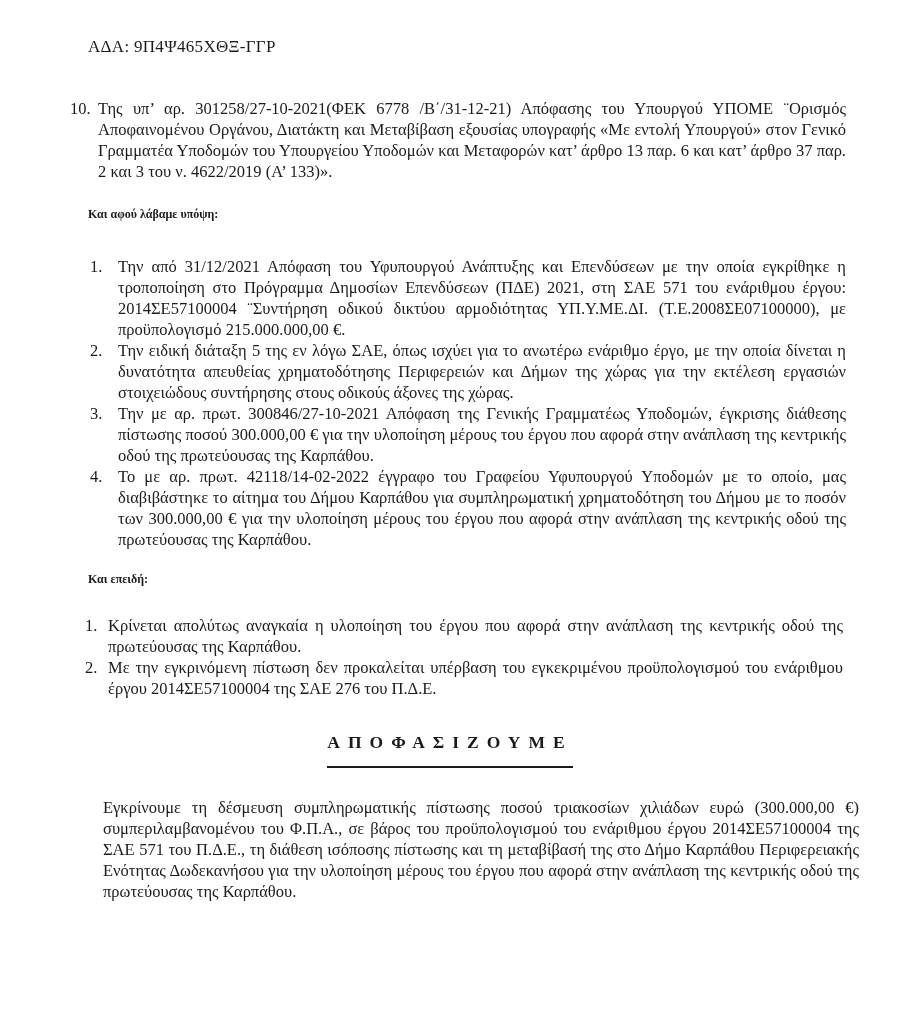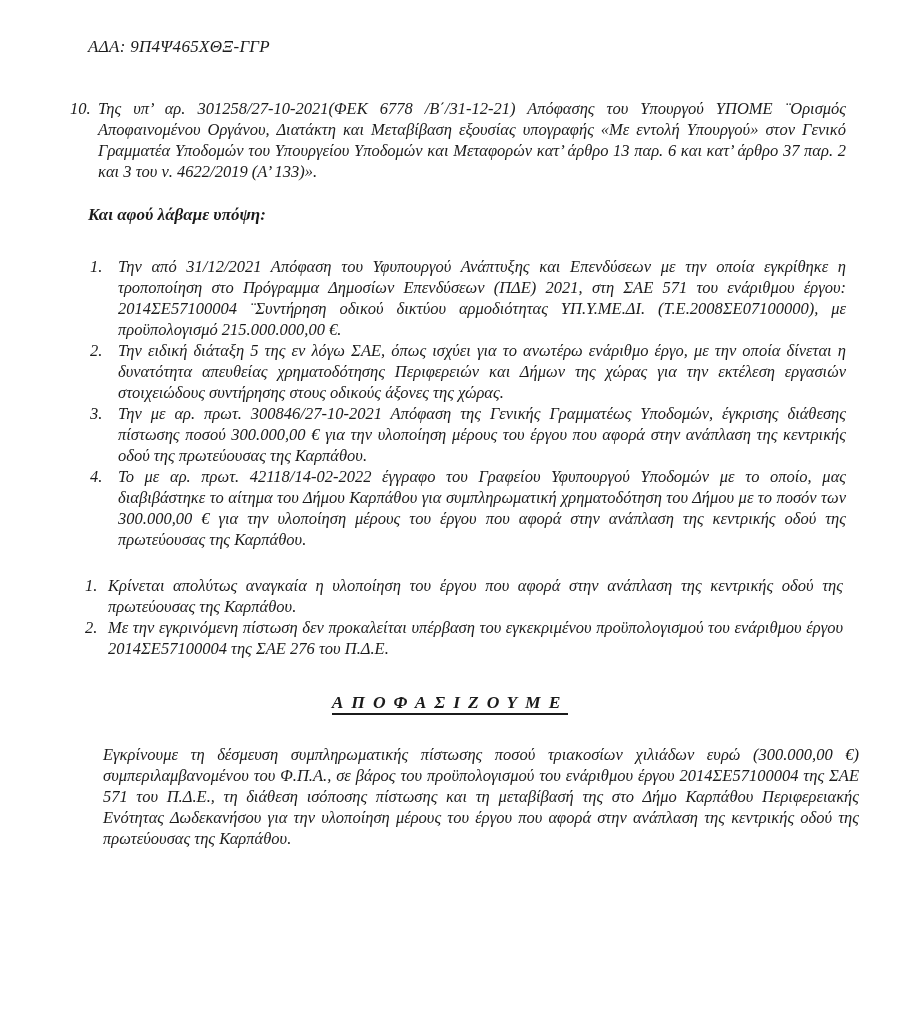--- a/index.html
+++ b/index.html
@@ -8,21 +8,20 @@
     position: relative;
     width: 900px;
     height: 1021px;
     margin: 0 auto;
     background: #ffffff;
     font-family: "Liberation Serif", "DejaVu Serif", serif;
     color: #1b1b1b;
     font-size: 16.5px;
     line-height: 21px;
     overflow: hidden;
-    font-style: italic;
   }
   .ada {
     margin: 36px 0 0 88px;
     font-size: 17px;
     letter-spacing: 0.3px;
   }
   .doc-list { list-style: none; }
   .doc-list .li { display: flex; }
   .doc-list .num {
     flex: 0 0 auto;
@@ -37,33 +36,33 @@
   .list-legal .num { width: 28px; }
   
   .list-considering { margin: 31px 54px 0 90px; }
   .list-considering .num { width: 28px; }
   
   .list-whereas { margin: 25px 57px 0 85px; }
   .list-whereas .num { width: 23px; }
   .section-heading {
     margin: 22px 0 0 88px;
     font-weight: bold;
-    font-size: 17px;
+    font-size: 12px;
   }
   .heading-whereas { margin-top: 19px; }
   .decision-heading-wrap {
     margin-top: 33px;
     text-align: center;
   }
   .decision-heading {
     display: inline-block;
     font-weight: bold;
     font-size: 17.5px;
     letter-spacing: 8px;
-    padding-bottom: 0;
+    padding-bottom: 13px;
     border-bottom: 2px solid #1b1b1b;
   }
   .decision-body {
     margin: 29px 41px 0 103px;
     text-align: justify;
   }
 </style>
 </head>
 <body>
 
@@ -92,20 +91,21 @@
     <div class="li">
       <span class="num">3.</span>
       <span class="txt">Την με αρ. πρωτ. 300846/27-10-2021 Απόφαση της Γενικής Γραμματέως Υποδομών, έγκρισης διάθεσης πίστωσης ποσού 300.000,00 € για την υλοποίηση μέρους του έργου που αφορά στην ανάπλαση της κεντρικής οδού της πρωτεύουσας της Καρπάθου.</span>
     </div>
     <div class="li">
       <span class="num">4.</span>
       <span class="txt">Το με αρ. πρωτ. 42118/14-02-2022 έγγραφο του Γραφείου Υφυπουργού Υποδομών με το οποίο, μας διαβιβάστηκε το αίτημα του Δήμου Καρπάθου για συμπληρωματική χρηματοδότηση του Δήμου με το ποσόν των 300.000,00 € για την υλοποίηση μέρους του έργου που αφορά στην ανάπλαση της κεντρικής οδού της πρωτεύουσας της Καρπάθου.</span>
     </div>
   </div>
 
+  <div class="section-heading heading-whereas">Και επειδή:</div>
 
   <div class="doc-list list-whereas">
     <div class="li">
       <span class="num">1.</span>
       <span class="txt">Κρίνεται απολύτως αναγκαία η υλοποίηση του έργου που αφορά στην ανάπλαση της κεντρικής οδού της πρωτεύουσας της Καρπάθου.</span>
     </div>
     <div class="li">
       <span class="num">2.</span>
       <span class="txt">Με την εγκρινόμενη πίστωση  δεν προκαλείται υπέρβαση του εγκεκριμένου προϋπολογισμού του ενάριθμου έργου 2014ΣΕ57100004 της ΣΑΕ 276 του Π.Δ.Ε.</span>
     </div>

